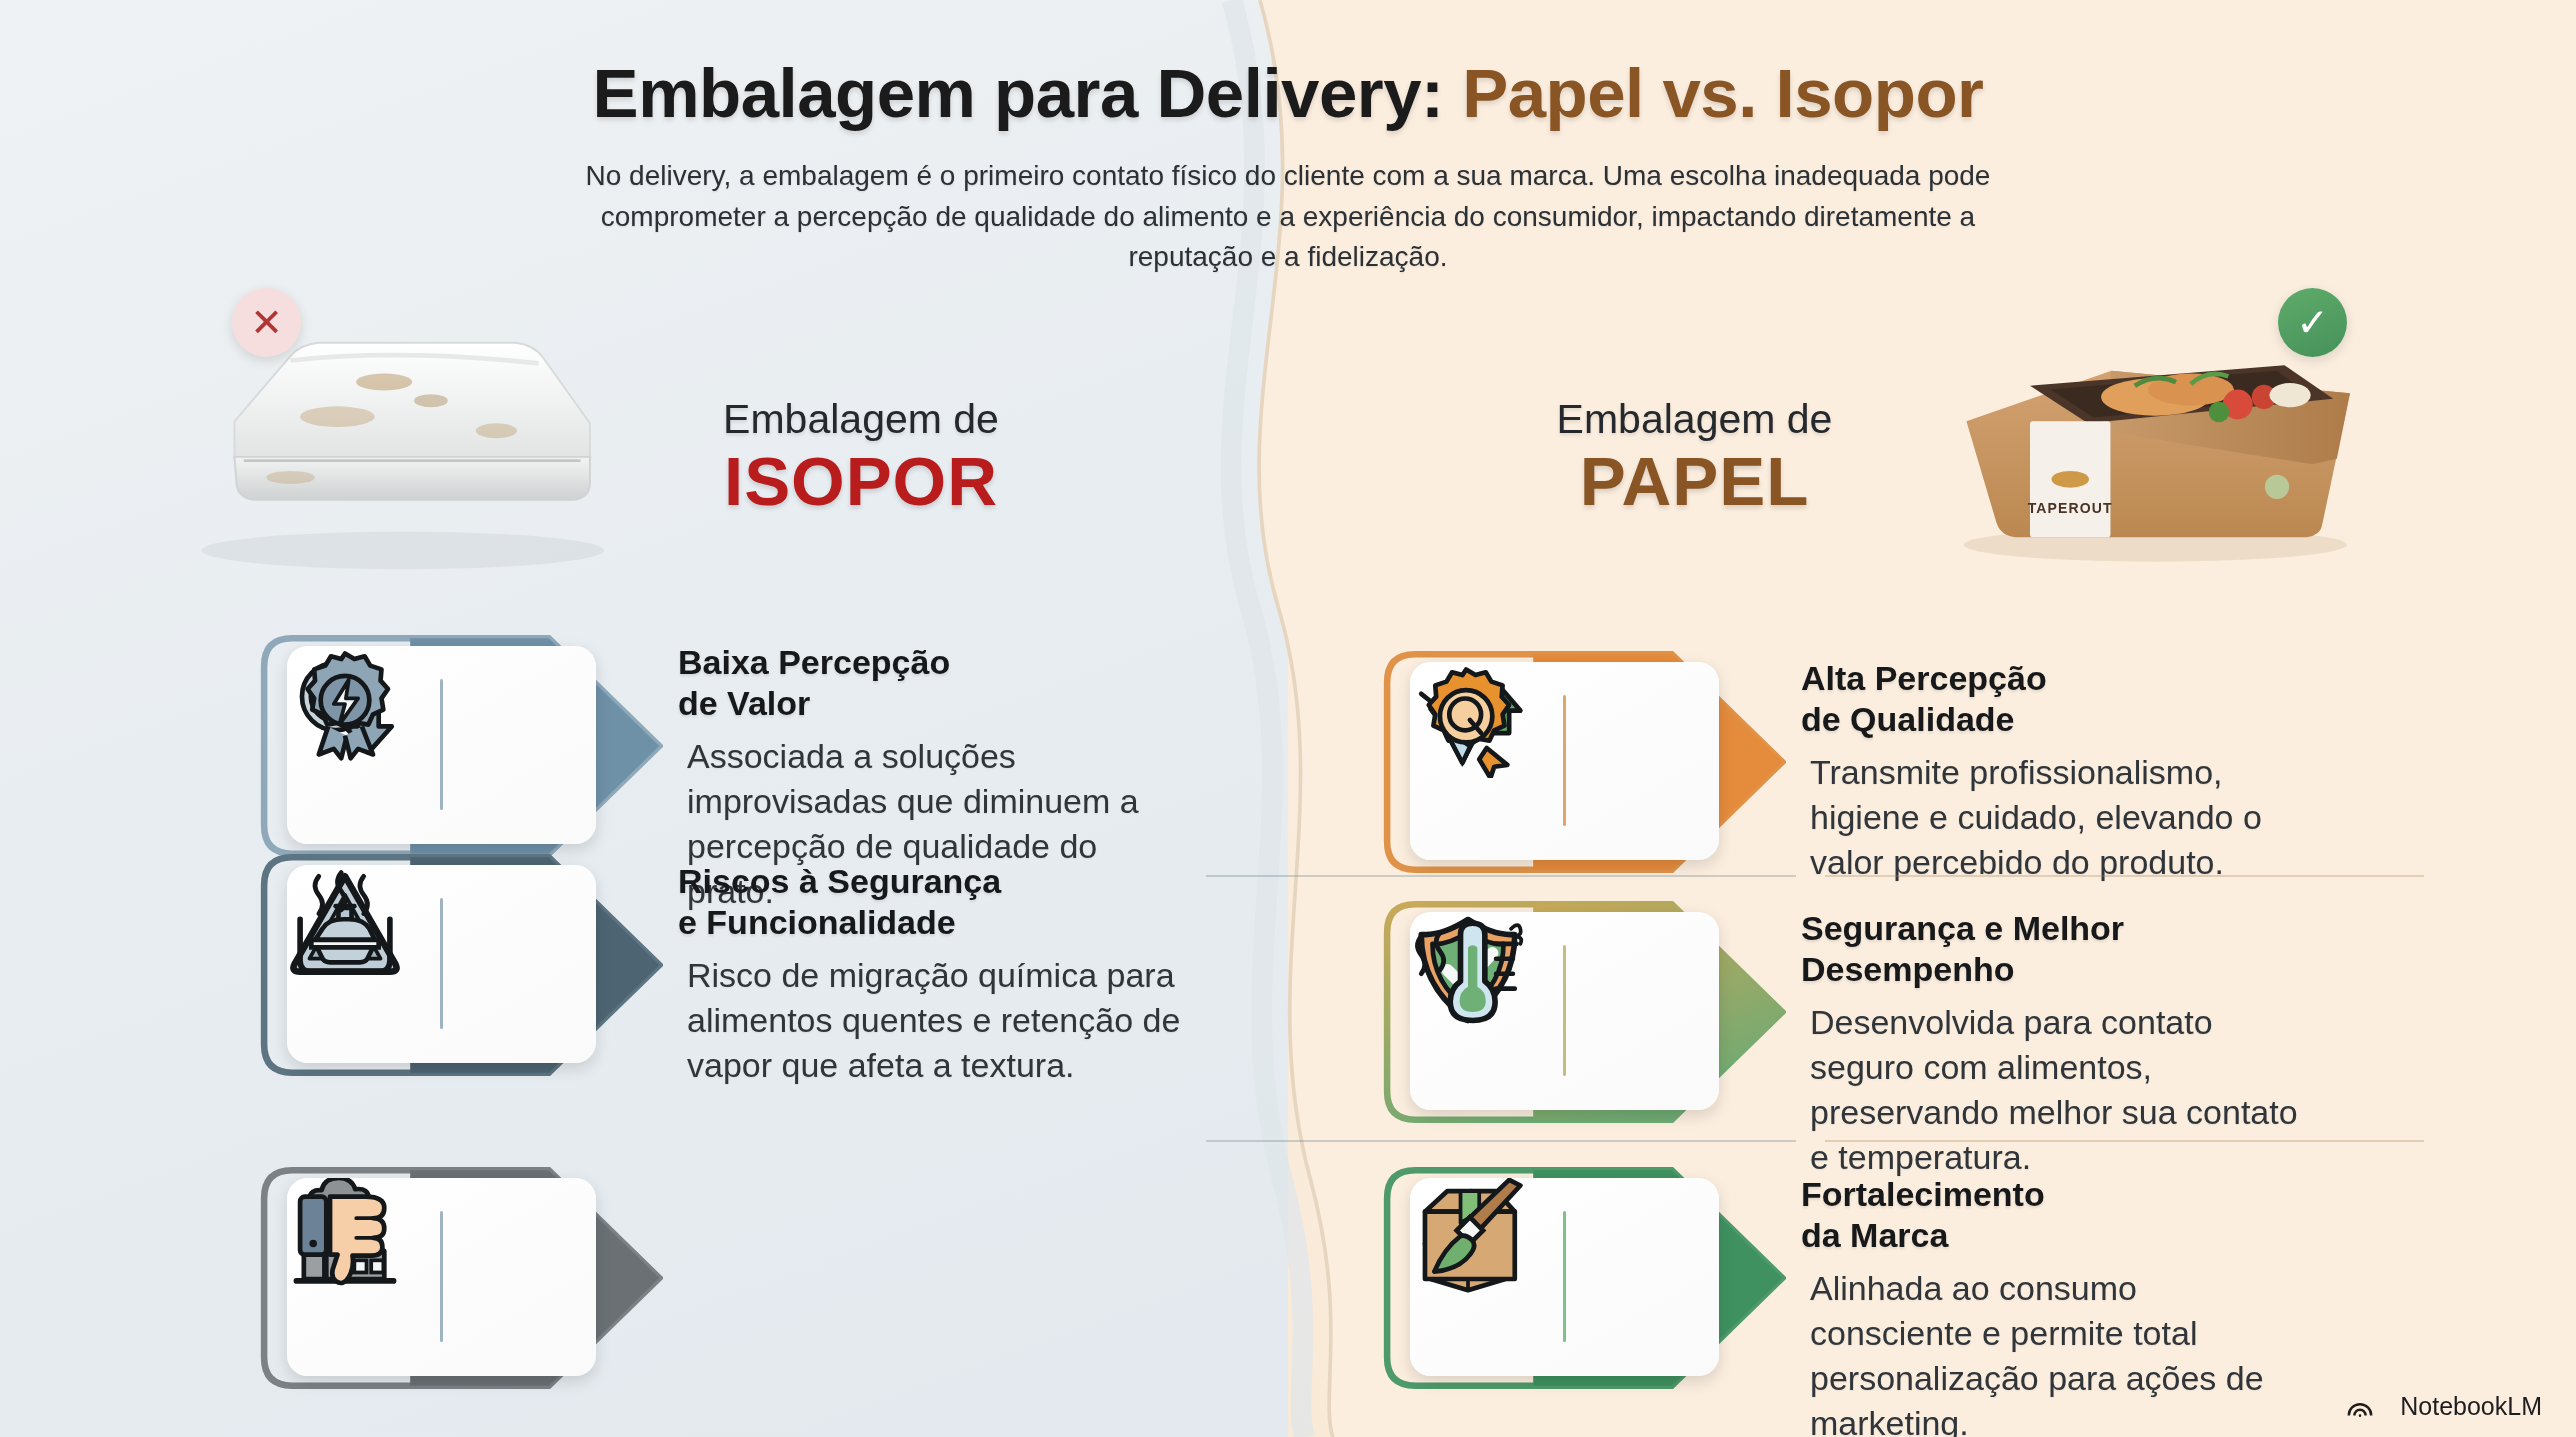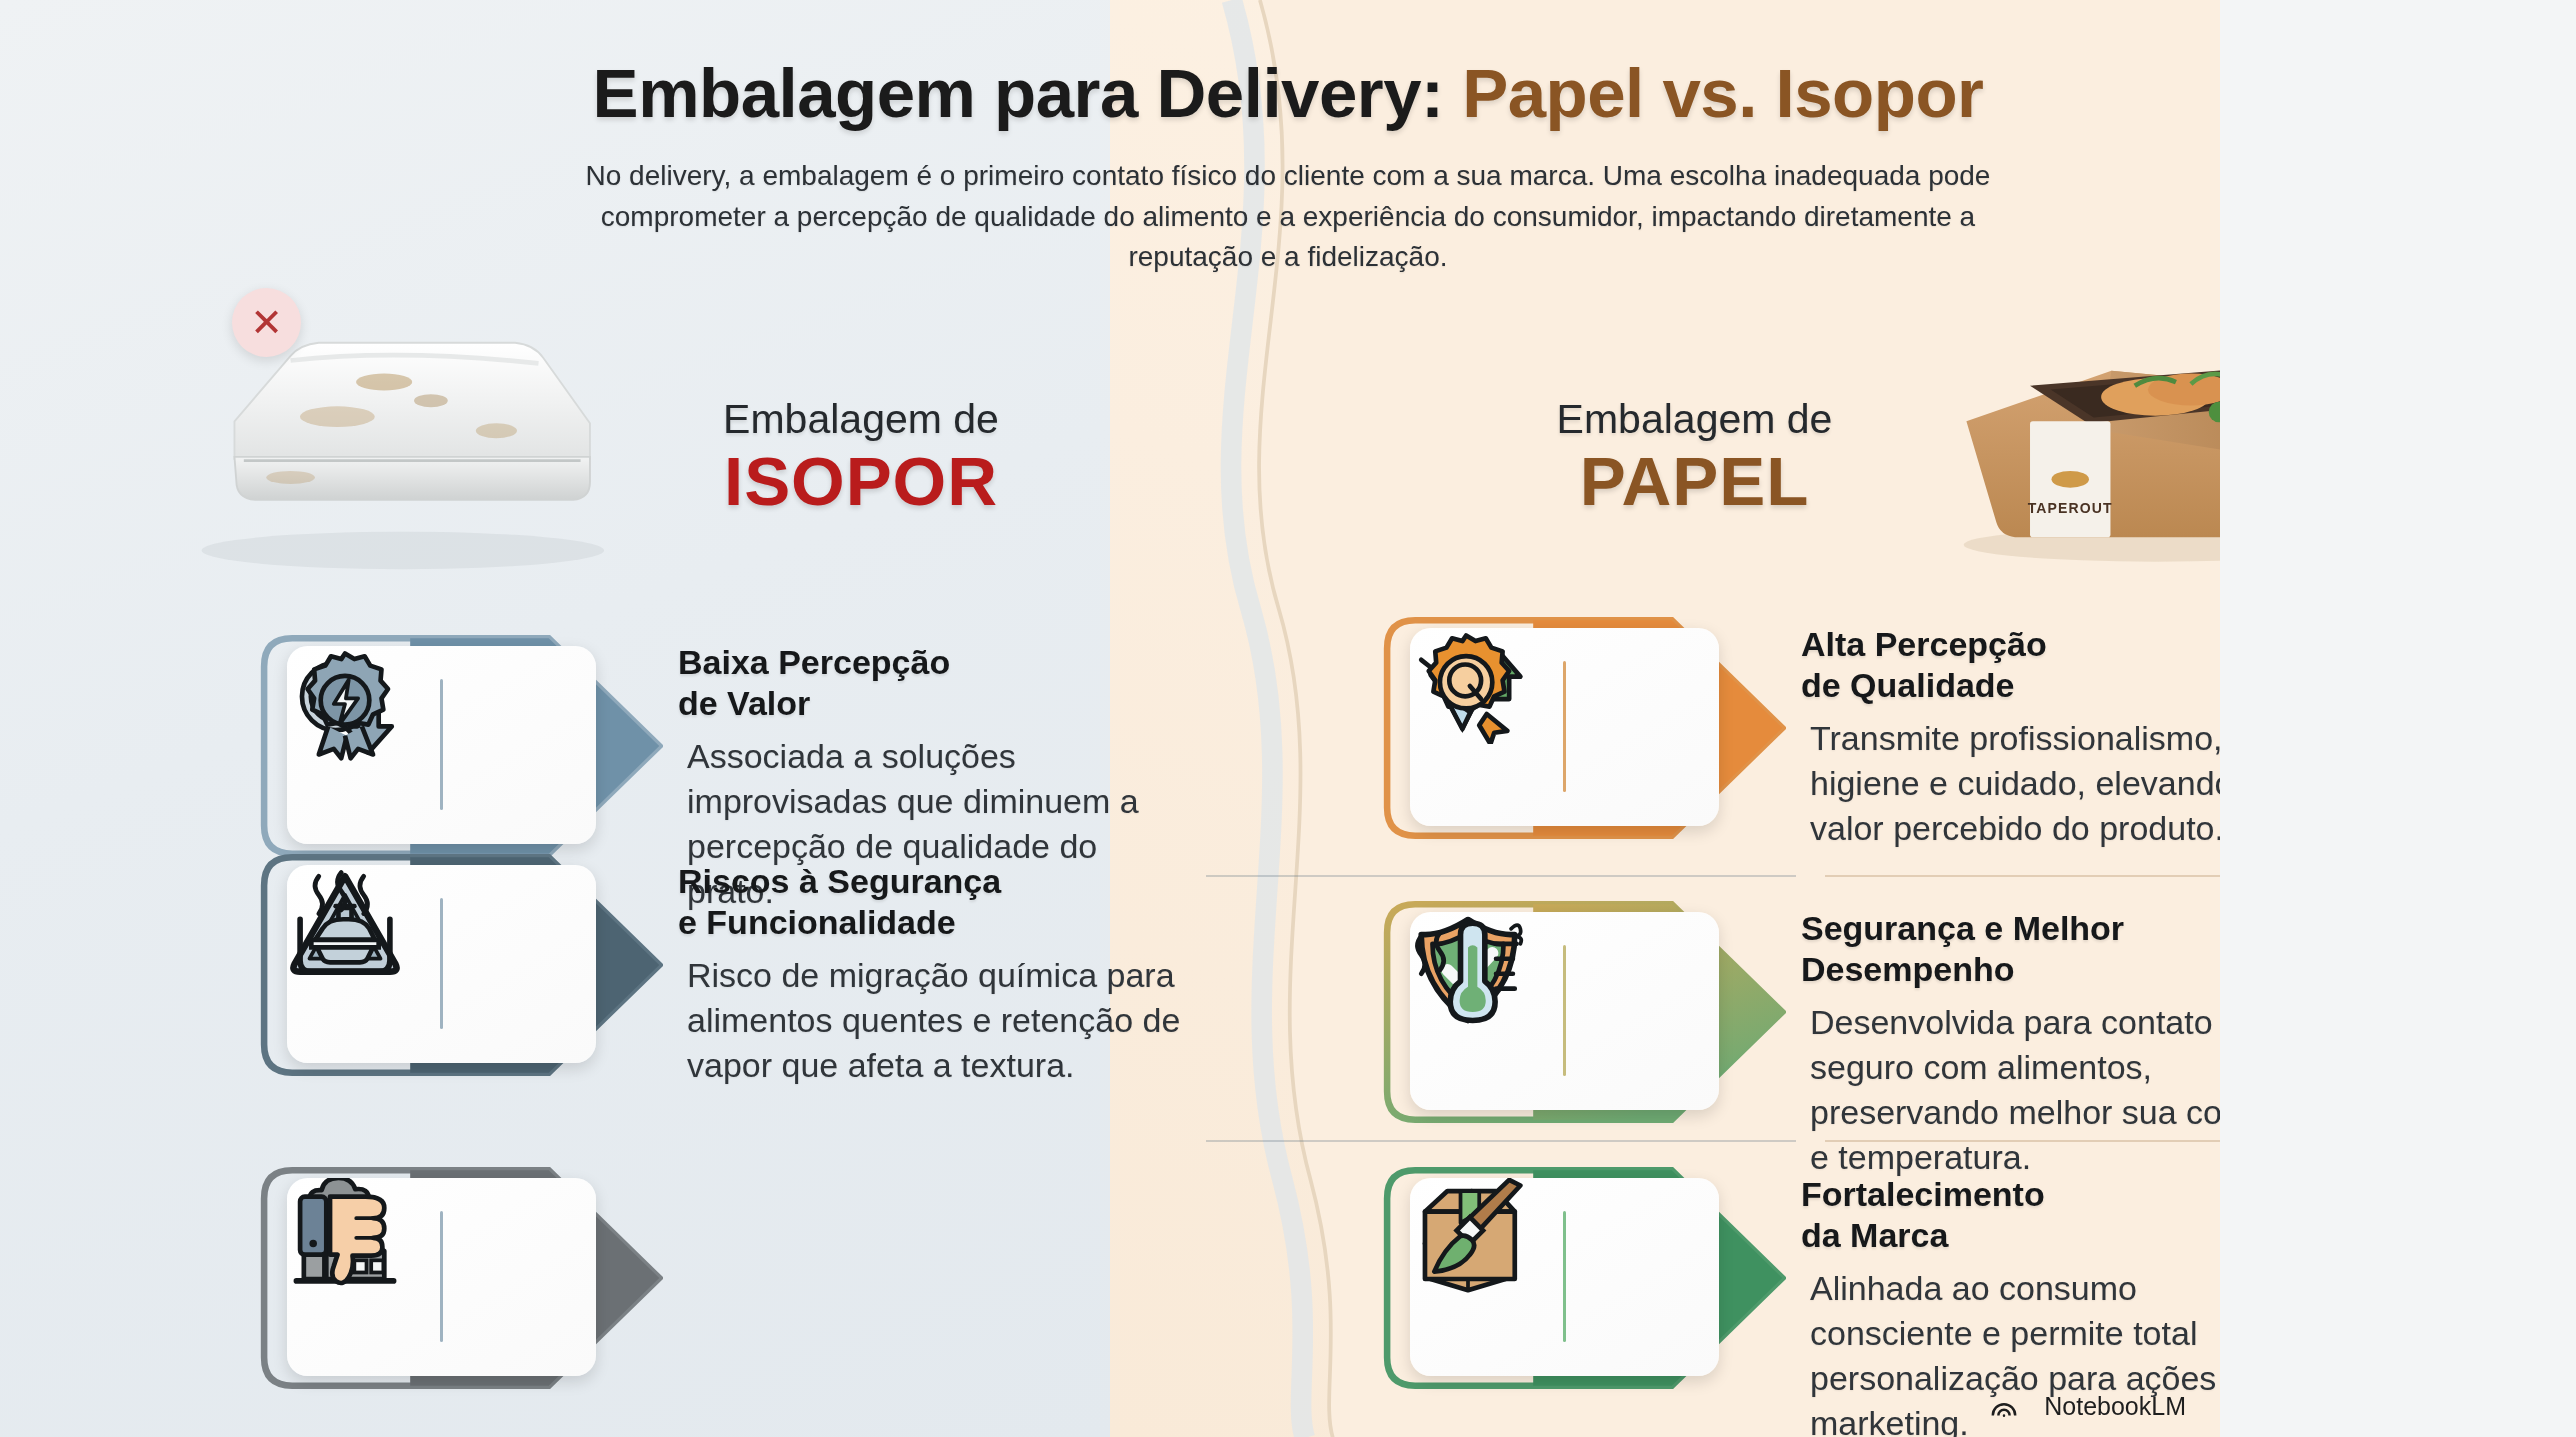--- a/index.html
+++ b/index.html
@@ -1,21 +1,21 @@
 <!DOCTYPE html>
 <html lang="pt-BR" style="font-size:15px"><head>
 <meta charset="utf-8">
 <style>
   html,body{margin:0;padding:0;}
   body{
     width:2576px;height:1438px;overflow:hidden;
     font-family:"Liberation Sans","DejaVu Sans",sans-serif;
     background:#f3f5f6;
   }
-  .stage{position:relative;width:2220px;height:1438px;overflow:hidden;}
+  .stage{position:relative;width:2576px;height:1438px;overflow:hidden;}
 
   
   .bg-left{
     position:absolute;inset:0 50% 0 0;
     background:linear-gradient(160deg,#eff2f4 0%,#e8edf1 45%,#e3e9ee 100%);
   }
   .bg-right{
     position:absolute;inset:0 0 0 50%;
     background:linear-gradient(200deg,#fdf2e4 0%,#fbeedf 45%,#f9ead8 100%);
   }
@@ -299,21 +299,21 @@
             <path d="M92 43 L74 43 M92 64 L74 64" stroke="#14181b" stroke-width="4" stroke-linecap="round"></path>
           </svg>
         </span>
       </div>
     </div>
   </div>
 
   <div class="sep" id="sep-l1"></div>
   <div class="sep" id="sep-l2"></div>
 
-  <div class="feature" style="left:1374px;top:607px;">
+  <div class="feature" style="left:1374px;top:641px;">
     <div class="chev">
       <svg width="412" height="242" viewBox="0 0 440 258">
         <path d="M14 44 Q14 14 44 14 L318 14 L436 129 L318 244 L44 244 Q14 244 14 214 Z" fill="none" stroke="#e09248" stroke-width="7"></path>
         <path d="M170 14 L318 14 L436 129 L318 244 L170 244 Z" fill="#e58b3c"></path>
       </svg>
       <div class="icon-card">
         <span class="icon-slot">
           <svg width="116" height="116" viewBox="0 0 124 124">
             <path d="M12 34 L22 42 M38 22 L41 34 M60 18 L60 31" stroke="#14181b" stroke-width="5" stroke-linecap="round"></path>
             <path d="M22 50 L44 50 L66 50 L88 50 L76 66 L56 108 L34 66 Z" fill="#bfdceb" stroke="#14181b" stroke-width="5" stroke-linejoin="round"></path>

